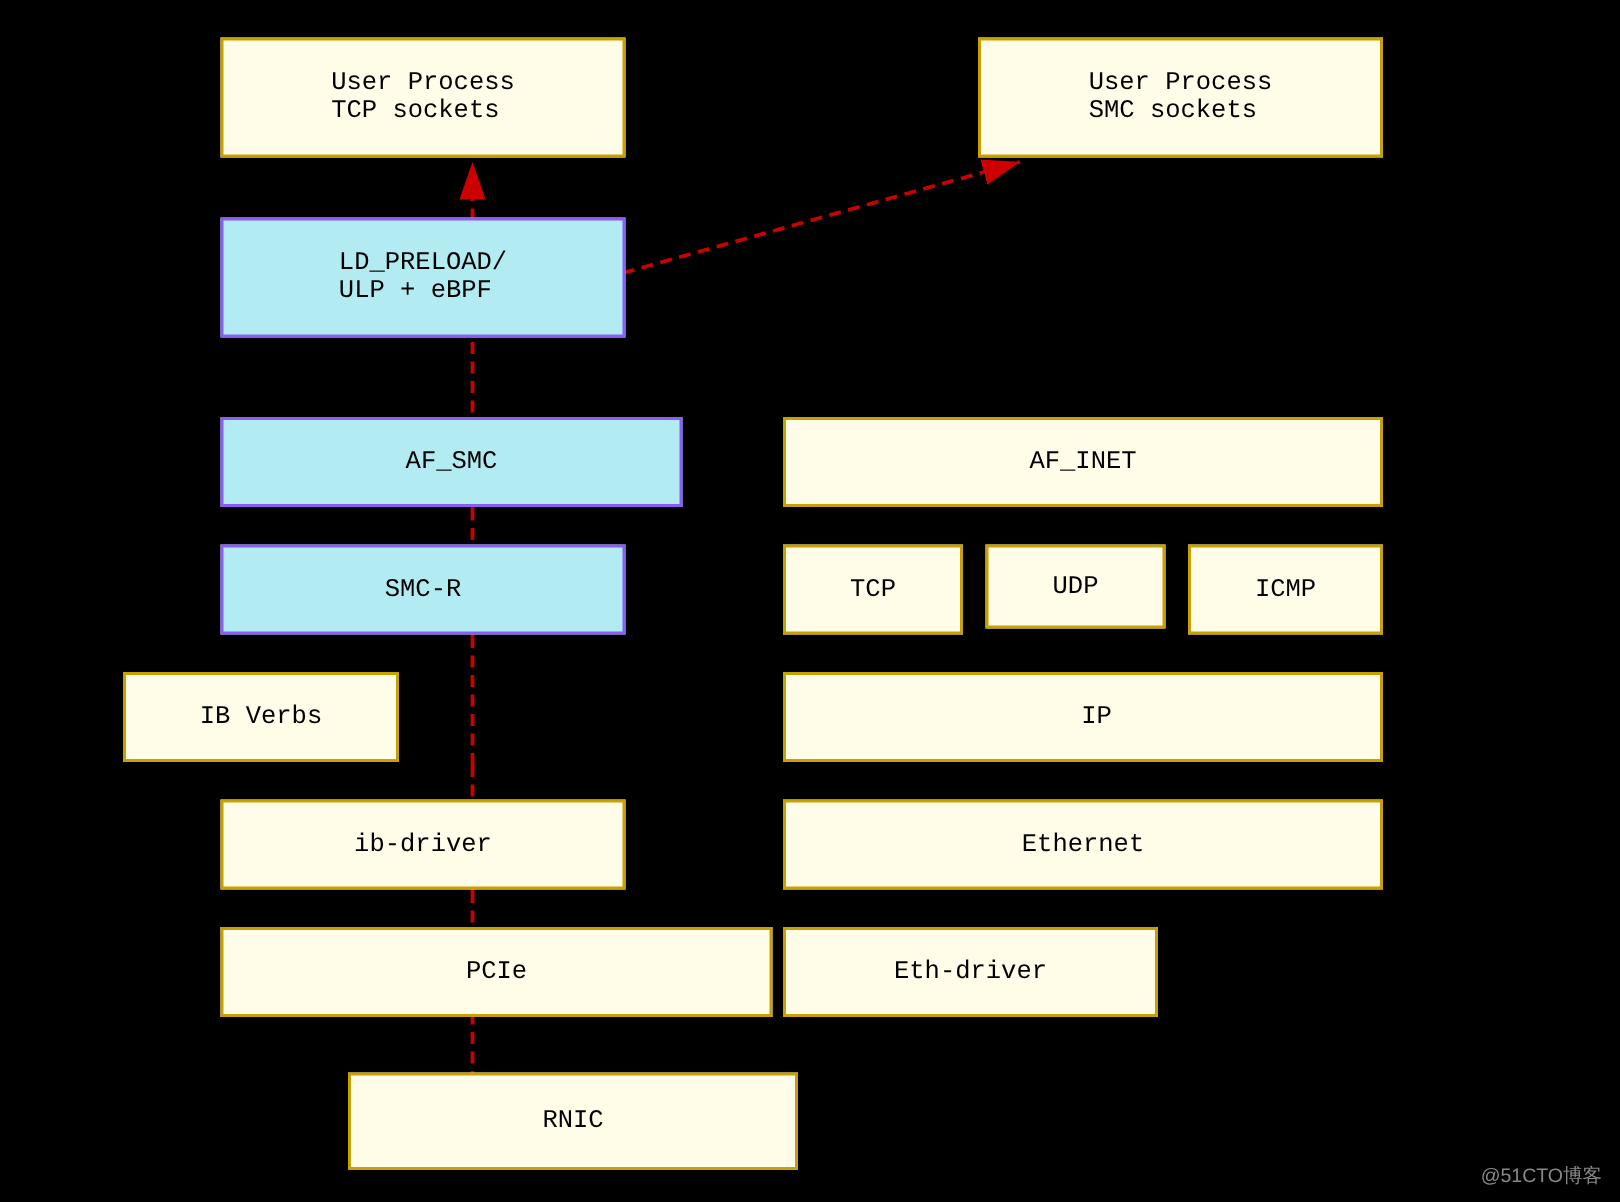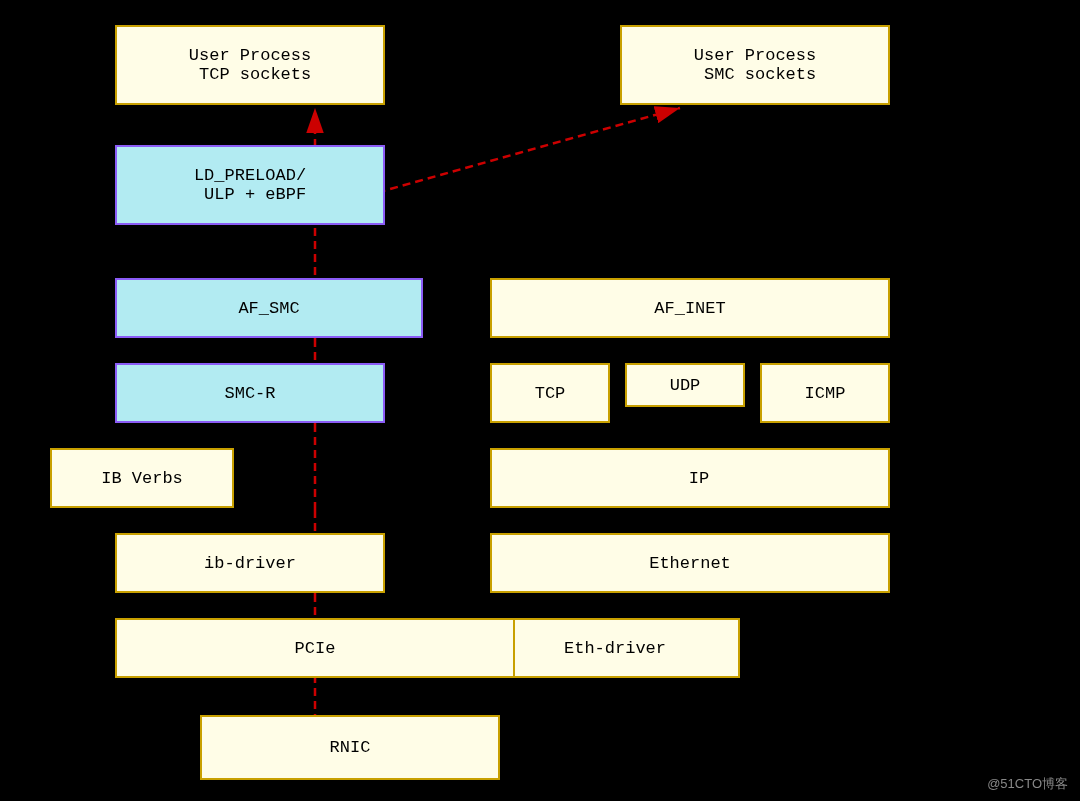--- a/index.html
+++ b/index.html
@@ -17,25 +17,26 @@
       width: 1080px;
       height: 801px;
     }
     .box {
       position: absolute;
       border: 2px solid #c8a000;
       background: #fffde7;
       display: flex;
       align-items: center;
       justify-content: center;
-      text-align: right;
+      text-align: left;
       font-size: 17px;
       font-family: 'Courier New', Courier, monospace;
       color: #000;
       white-space: pre-line;
+      margin-left: 32px;
     }
     .box-cyan {
       background: #b2ebf2;
       border: 2px solid #8b5cf6;
     }
     .watermark {
       position: absolute;
       bottom: 8px;
       right: 12px;
       color: #888;
@@ -101,21 +102,21 @@
   </div>
 
   <div class="box box-cyan" style="left:115px; top:363px; width:270px; height:60px;">
     <span>SMC-R</span>
   </div>
 
   <div class="box" style="left:490px; top:363px; width:120px; height:60px;">
     <span>TCP</span>
   </div>
 
-  <div class="box" style="left:625px; top:363px; width:120px; height:44px;">
+  <div class="box" style="left:625px; top:363px; width:120px; height:56px;">
     <span>UDP</span>
   </div>
 
   <div class="box" style="left:760px; top:363px; width:130px; height:60px;">
     <span>ICMP</span>
   </div>
 
   <div class="box" style="left:490px; top:448px; width:400px; height:60px;padding-left:18px;">
     <span>IP</span>
   </div>
@@ -129,21 +130,21 @@
   </div>
 
   <div class="box" style="left:115px; top:533px; width:270px; height:60px;">
     <span>ib-driver</span>
   </div>
 
   <div class="box" style="left:490px; top:618px; width:250px; height:60px;">
     <span>Eth-driver</span>
   </div>
 
-  <div class="box" style="left:115px; top:618px; width:400px; height:60px;">
+  <div class="box" style="left:115px; top:618px; width:368px; height:60px;">
     <span>PCIe</span>
   </div>
 
   <div class="box" style="left:200px; top:715px; width:300px; height:65px;">
     <span>RNIC</span>
   </div>
 
   <div class="watermark">
     <span>@51CTO博客</span>
   </div>

